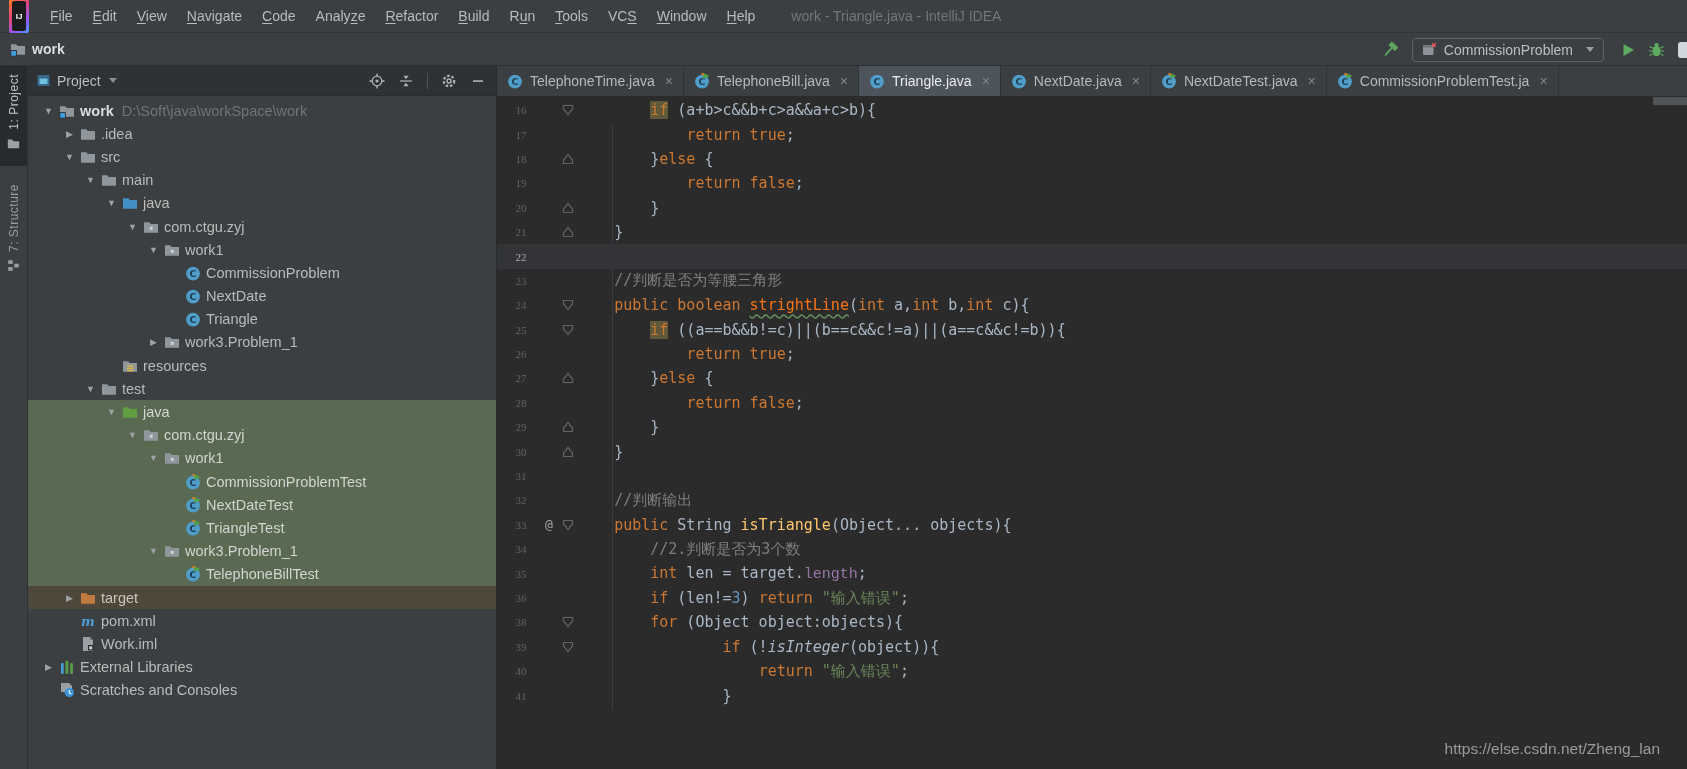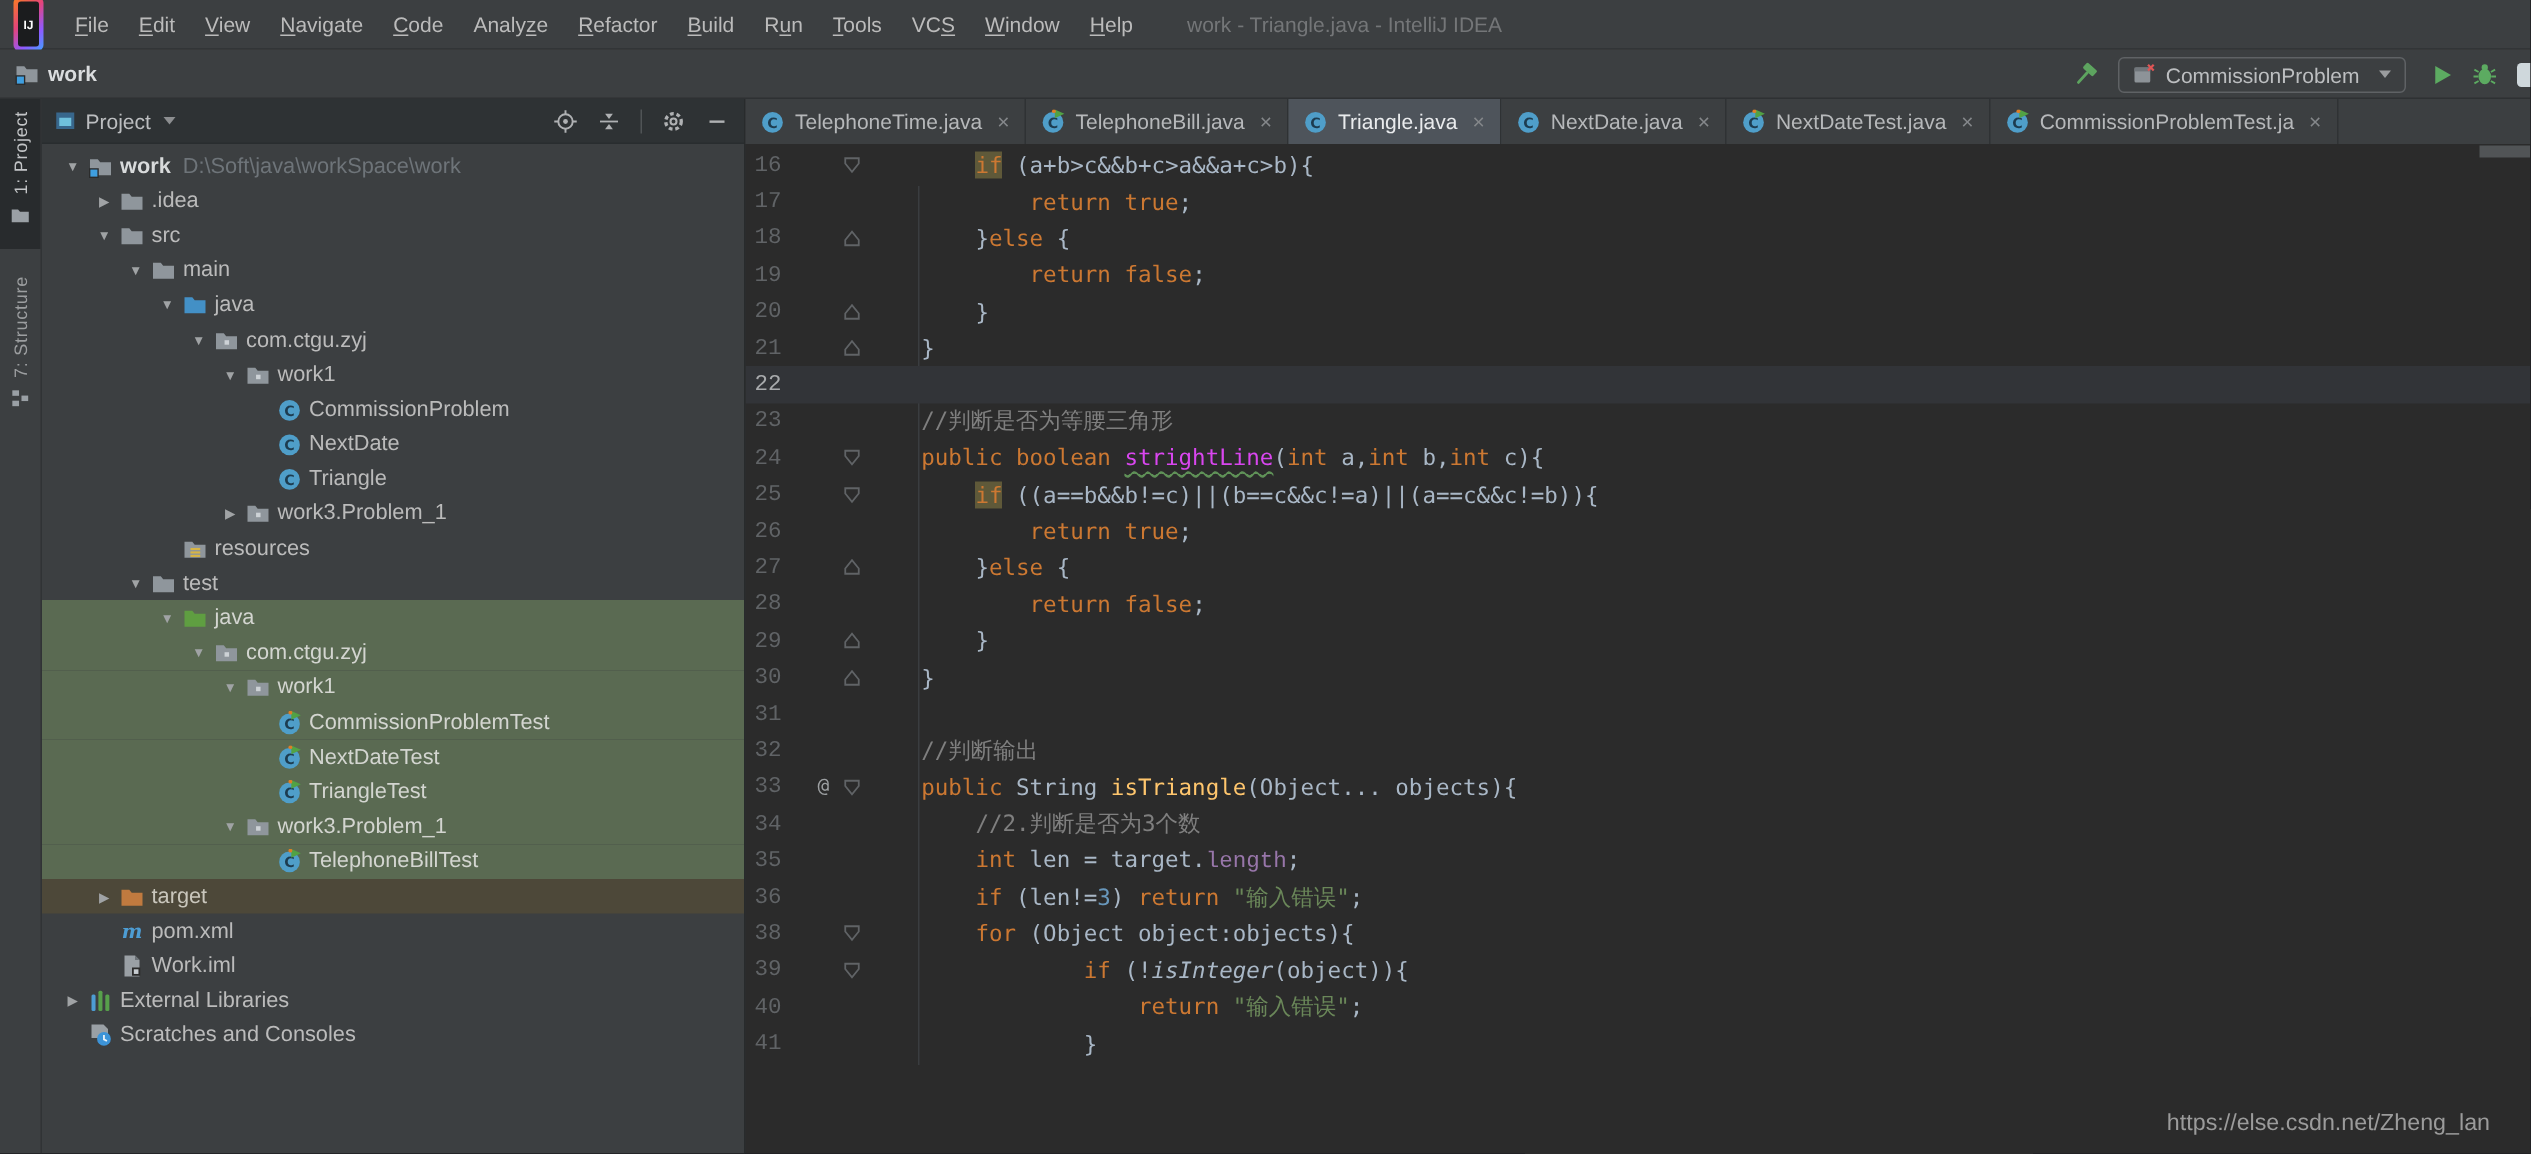--- a/index.html
+++ b/index.html
@@ -68,33 +68,33 @@
   .tab { display:flex; align-items:center; gap:7px; padding:0 10px; font-size:14px;
     color:#b6b8ba; border-right:1px solid #2f3234; white-space:nowrap; cursor:default; }
   .tab.active { background:#4e545b; color:#e9ebed; }
   .tab .close { color:#84878a; font-size:14px; line-height:1; margin-left:3px; }
   .editor { position:relative; flex:1; background:#2b2b2b; overflow:hidden;
     font-family:"DejaVu Sans Mono", monospace; font-size:15px; cursor:text; }
   .code { position:absolute; top:2px; left:0; right:0; }
   .line { display:flex; align-items:center; height:24.4px; white-space:pre; padding-left:6px; }
   .line.cur { background:#323438; }
   .line.cur .lnum { color:#a8aaac; }
-  .lnum { width:36px; flex:none; text-align:left; color:#606366; font-size:15px;
-    font-family:Liberation Mono, monospace; }
+  .lnum { width:36px; flex:none; text-align:center; color:#606366; font-size:11px;
+    font-family:Liberation Serif, serif; }
   .ann { width:16px; flex:none; text-align:center; color:#9da0a2; font-size:13px; margin-left:2px; }
   .fold { width:21px; flex:none; display:flex; align-items:center; justify-content:center; }
   .codetext { color:#a9b7c6; }
   .t-kw { color:#cc7832; }
   .t-kwhl { color:#cc7832; background:#5f5939; }
   .t-def { color:#a9b7c6; }
   .t-com { color:#7f7f7f; }
   .t-str { color:#6a8759; }
   .t-num { color:#6897bb; }
   .t-mname { color:#ffc66d; }
-  .t-typo { color:#d946ef; text-decoration:underline; text-decoration-style:wavy;
+  .t-typo { color:#f97316; text-decoration:underline; text-decoration-style:wavy;
     text-decoration-color:#5f9157; text-underline-offset:3px; }
   .t-field { color:#9876aa;font-family:Liberation Mono, monospace; }
   .t-call { color:#a9b7c6; font-style:italic; }
   .indent-guide { position:absolute; left:115px; top:28px; height:586px; width:1px; background:#3a3d40; }
   .scroll-thumb { position:absolute; right:0; top:1px; width:34px; height:8px; background:#515456; }
   .watermark { position:absolute; right:27px; top:644px; color:#9b9b9b; font-size:15.5px;
     font-family:"Liberation Sans", sans-serif; }
   svg { display:block; }
 </style>
 </head>

